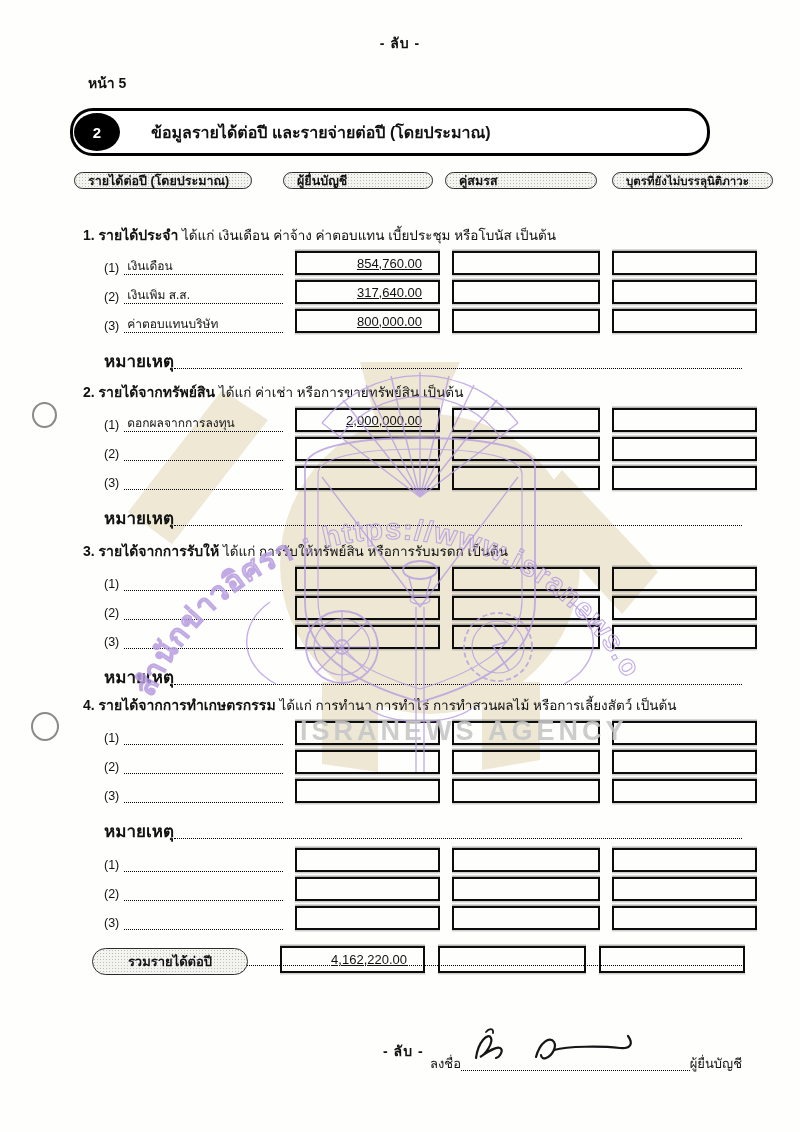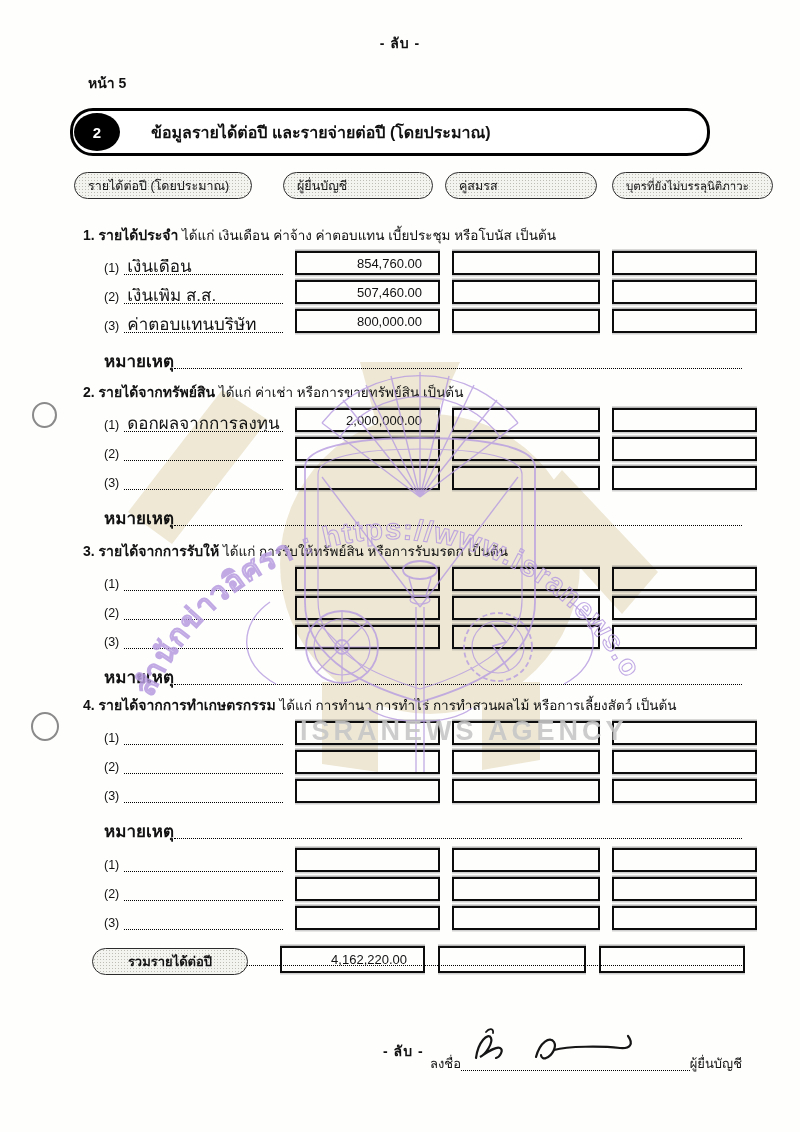--- a/index.html
+++ b/index.html
@@ -14,43 +14,43 @@
   .hole.h2 { left:31px; top:712px; width:24px; height:25px; }
   
   .secret-top { position:absolute; top:32px; left:0; right:0; text-align:center; font-size:14px; font-weight:bold; letter-spacing:1px; }
   .page-num  { position:absolute; top:72px; left:88px; font-size:14px; font-weight:bold; }
   .band { position:absolute; top:108px; left:70px; width:634px; height:42px; border:3px solid #000; border-radius:23px; background:#fff; }
   .band-badge { position:absolute; left:1px; top:2px; width:46px; height:38px; background:#000; border-radius:50%;
                 color:#fff; font-size:15px; font-weight:bold; display:flex; align-items:center; justify-content:center; }
   .band-title { position:absolute; left:78px; top:50%; transform:translateY(-50%); font-size:16px; font-weight:bold; white-space:nowrap; }
   
   .pill {
-    position:absolute; top:172px; height:27px; border:1.5px solid #2b2b2b; border-radius:15px;
+    position:absolute; top:172px; height:17px; border:1.5px solid #2b2b2b; border-radius:15px;
     background-color:#f3f3f0;
     background-image:radial-gradient(#bdbdb6 0.6px, transparent 0.95px);
     background-size:3px 3px;
     display:flex; align-items:center; padding-left:13px; box-sizing:border-box;
-    font-weight:normal; font-size:12.5px; white-space:nowrap;
+    font-weight:bold; font-size:12.5px; white-space:nowrap;
   }
   .pill.p1 { left:74px;  width:178px; }
   .pill.p2 { left:283px; width:150px; }
   .pill.p3 { left:445px; width:152px; }
   .pill.p4 { left:612px; width:161px; font-size:11.5px; }
   
   .sec { position:absolute; left:0; width:800px; }
   .sec.s1 { top:224px; } .sec.s2 { top:381px; } .sec.s3 { top:540px; } .sec.s4 { top:694px; } .sec.s5 { top:848px; }
   .sec-head { margin:0 0 5px 83px; font-size:13.5px; white-space:nowrap; }
   .sec-head b { font-size:14px; }
   .frow { display:grid; grid-template-columns:179px 145px 148px 145px; column-gap:12px; margin-left:104px; margin-bottom:5px; height:24px; }
   .label-cell { display:flex; align-items:flex-end; min-width:0; }
   .row-no { font-size:12.5px; padding-right:5px; line-height:13px; }
-  .dotline { flex:1; border-bottom:1.6px dotted #000; font-size:17px; line-height:15px; padding-left:3px; white-space:nowrap; overflow:hidden; }
+  .dotline { flex:1; border-bottom:1.6px dotted #000; font-size:12px; line-height:15px; padding-left:3px; white-space:nowrap; overflow:hidden; }
   .vbox { border:2px solid #0c0c0c; background:transparent; display:flex; align-items:center; justify-content:flex-end;
           padding-right:16px; font-size:13px; box-sizing:border-box;
-          box-shadow:0 -1.5px 0 rgba(90,90,90,.45), 0 1.5px 0 rgba(120,120,120,.35); }
+          box-shadow:0 -1.5px 0 rgba(90,90,90,.45), 0 1.5px 0 rgba(120,120,120,.35);text-decoration:underline; }
   .note { display:flex; align-items:flex-end; margin-left:104px; margin-top:22px; width:638px; }
   .note-label { font-size:17px; font-weight:bold; line-height:14px; }
   .note-dots { flex:1; border-bottom:1.8px dotted #000; }
   
   .total-row { position:absolute; top:946px; left:0; width:712px; height:30px; }
   .total-pill { position:absolute; left:92px; top:2px; width:156px; height:27px; border:1.5px solid #2b2b2b; border-radius:15px;
     background-color:#f3f3f0; background-image:radial-gradient(#bdbdb6 0.6px, transparent 0.95px); background-size:3px 3px;
     display:flex; align-items:center; justify-content:center; font-weight:bold; font-size:13px; box-sizing:border-box; }
   .total-boxes { position:absolute; left:280px; top:0; display:grid; grid-template-columns:145px 148px 146px; column-gap:13px; height:27px; }
   .total-boxes .vbox { height:27px; }
@@ -109,21 +109,21 @@
           </div>
         <div class="vbox">854,760.00</div>
         <div class="vbox"></div>
         <div class="vbox"></div>
       </div>
       <div class="frow">
         <div class="label-cell">
             <span class="row-no">(2)</span>
             <span class="dotline">เงินเพิ่ม ส.ส.</span>
           </div>
-        <div class="vbox">507,460.00</div>
+        <div class="vbox">317,640.00</div>
         <div class="vbox"></div>
         <div class="vbox"></div>
       </div>
       <div class="frow">
         <div class="label-cell">
             <span class="row-no">(3)</span>
             <span class="dotline">ค่าตอบแทนบริษัท</span>
           </div>
         <div class="vbox">800,000.00</div>
         <div class="vbox"></div>

